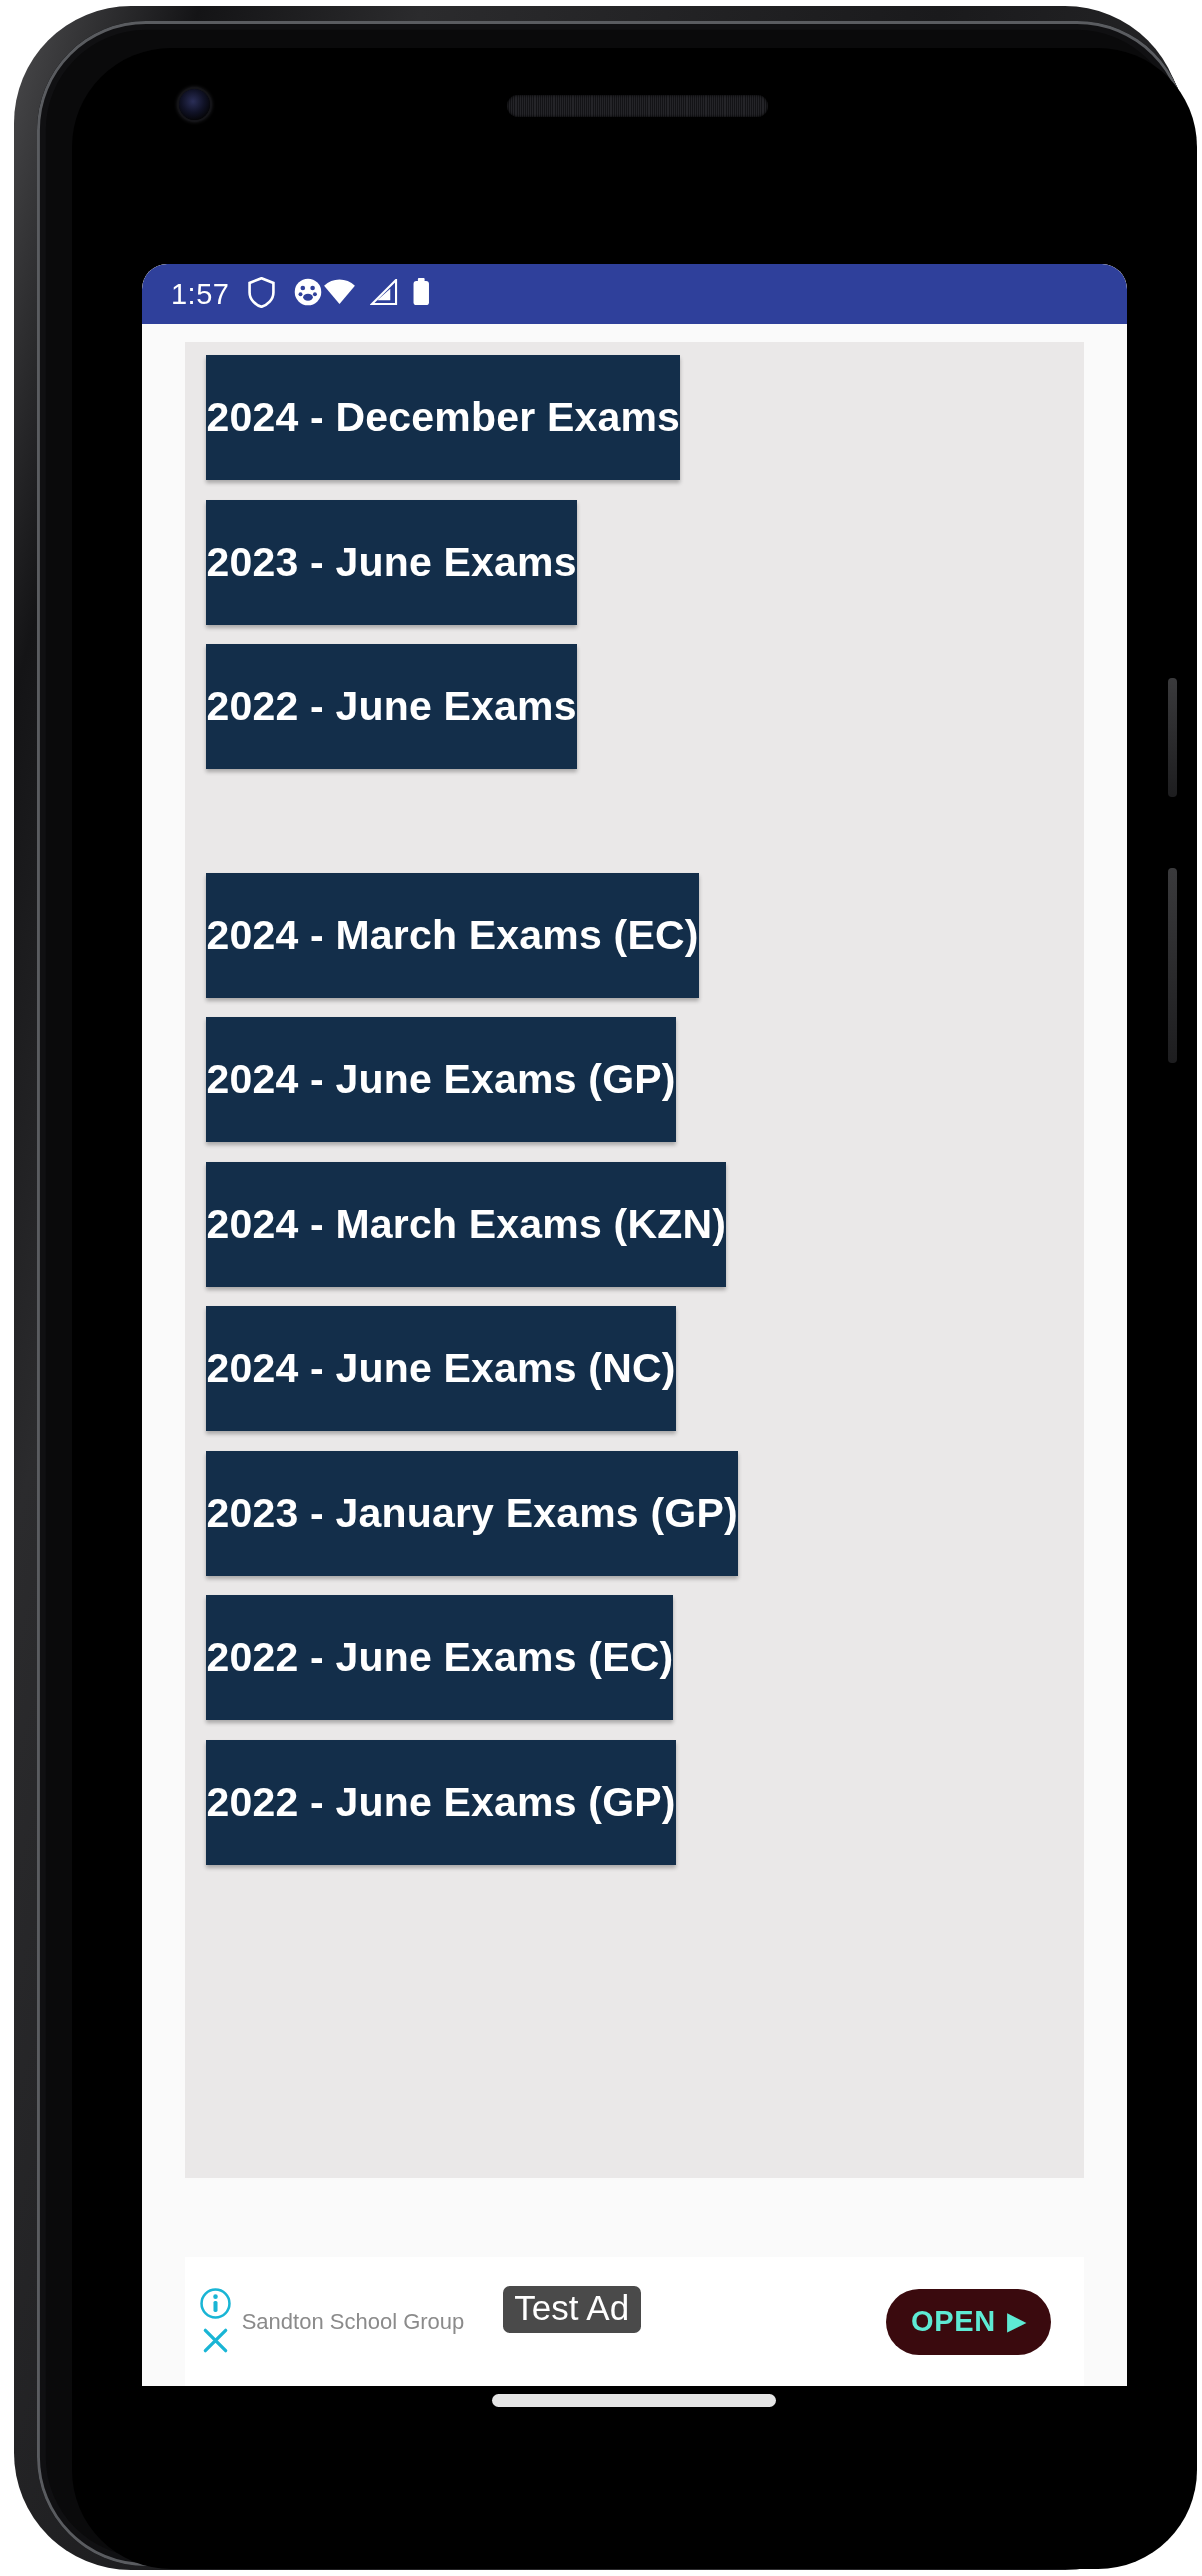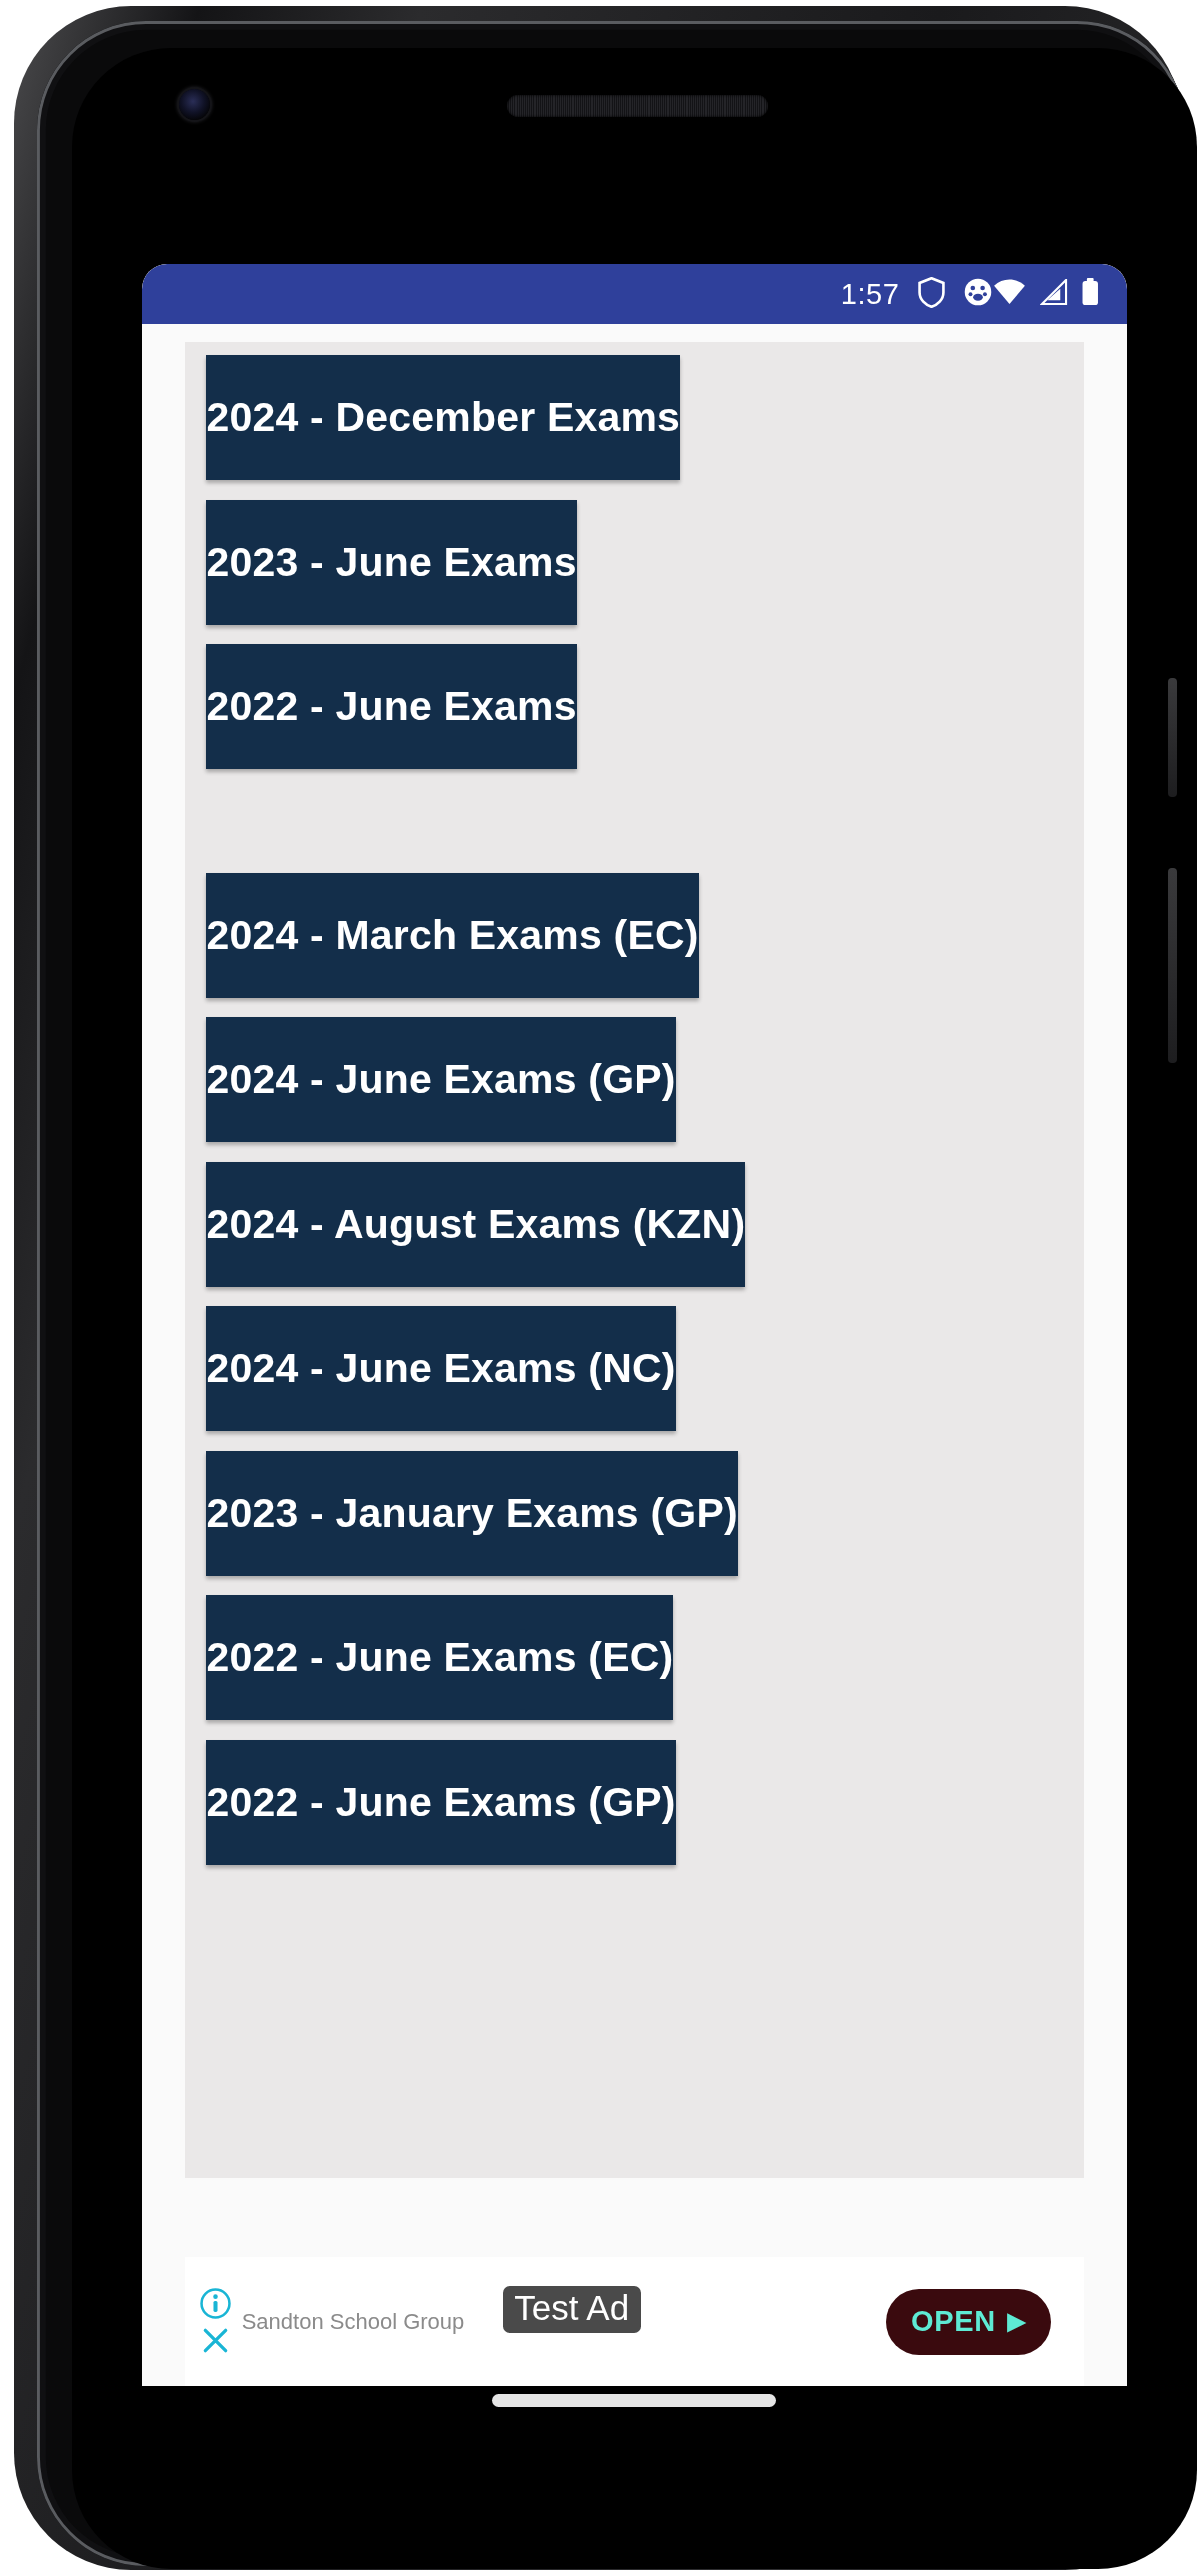--- a/index.html
+++ b/index.html
@@ -61,21 +61,21 @@
     position:absolute; left:70px; top:216px;
     width:985px; height:2122px;
     background:#ffffff;
     border-radius:25px 25px 0 0;
     overflow:hidden;
   }
   .statusbar {
     position:relative; height:60px; width:100%;
     background:#2F409B;
     border-radius:25px 25px 0 0;
-    display:flex; align-items:center; justify-content:flex-end;
+    display:flex; align-items:center; justify-content:flex-start;
     padding:0 27px 0 29px;
   }
   .sb-left { display:flex; align-items:center; gap:17.5px; }
   .sb-time { color:#fff; font-size:29px; font-weight:400; letter-spacing:0.5px; }
   .sb-right { display:flex; align-items:center; gap:13.6px; }
   .ic { display:block; }
 
   
   .page {
     position:relative;
@@ -231,21 +231,21 @@
 
               <div class="spacer-gap"></div>
 
               <button class="xbtn">
                 <span>2024 - March Exams (EC)</span>
               </button>
               <button class="xbtn">
                 <span>2024 - June Exams (GP)</span>
               </button>
               <button class="xbtn">
-                <span>2024 - August Exams (KZN)</span>
+                <span>2024 - March Exams (KZN)</span>
               </button>
               <button class="xbtn">
                 <span>2024 - June Exams (NC)</span>
               </button>
               <button class="xbtn">
                 <span>2023 - January Exams (GP)</span>
               </button>
               <button class="xbtn">
                 <span>2022 - June Exams (EC)</span>
               </button>

